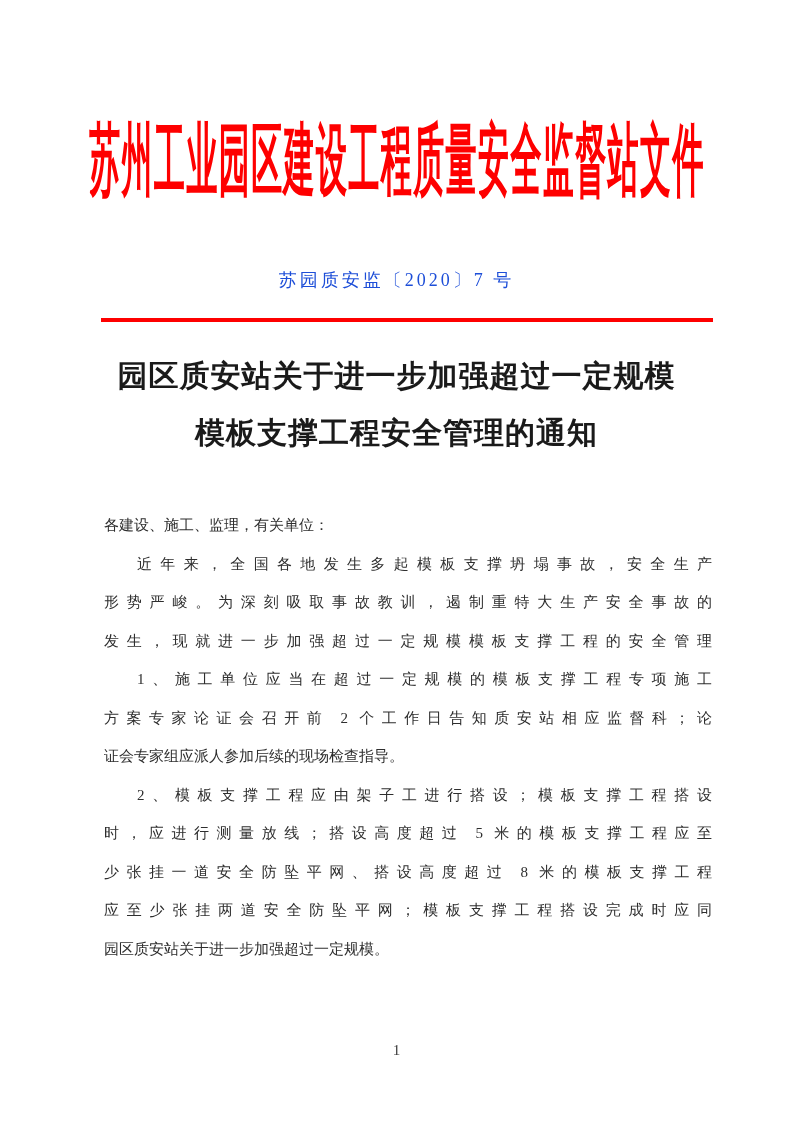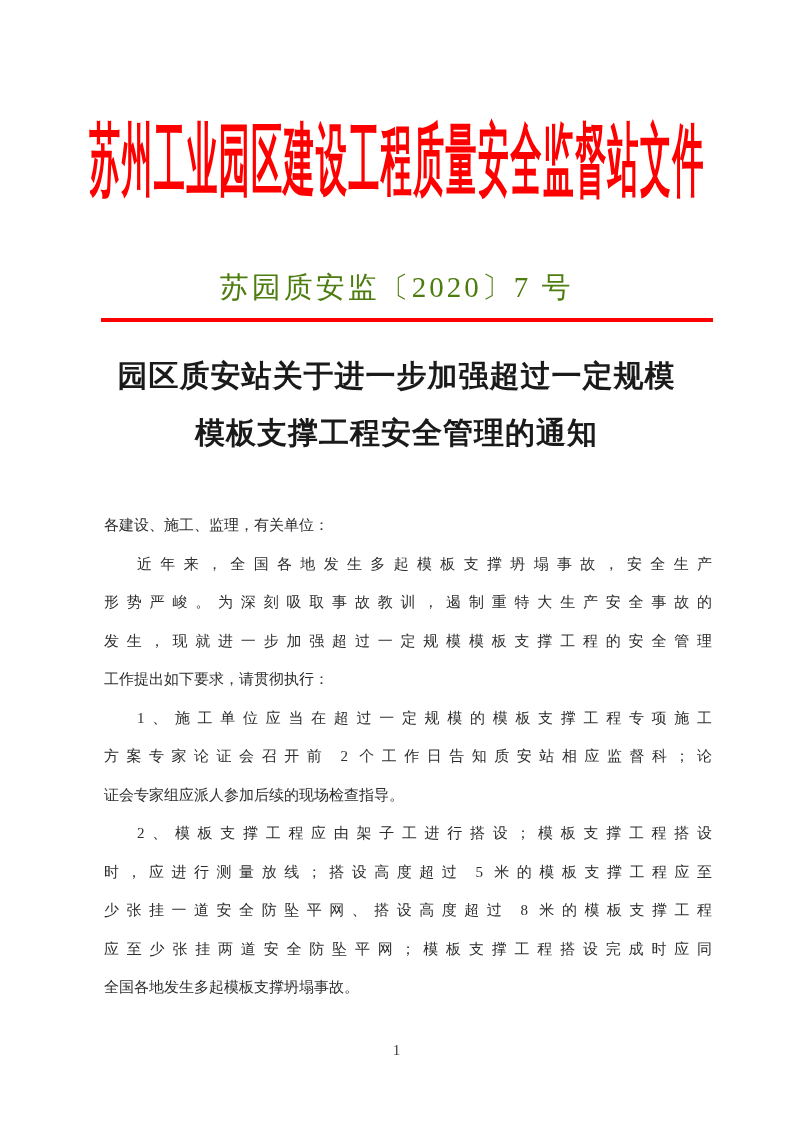--- a/index.html
+++ b/index.html
@@ -38,23 +38,23 @@
     transform: scale(0.675, 1.72);
     transform-origin: center center;
   }
   
   .doc-number {
     position: absolute;
     top: 268px;
     left: 0;
     width: 100%;
     text-align: center;
-    font-size: 29px;
+    font-size: 18px;
     letter-spacing: 3px;
-    color: #4d7c0f;
+    color: #1d4ed8;
   }
   
   .red-divider {
     position: absolute;
     top: 318px;
     left: 101px;
     width: 612px;
     height: 4px;
     background: var(--divider_red, #fe0000);
   }
@@ -120,26 +120,25 @@
   <div class="doc-title">
     <div>园区质安站关于进一步加强超过一定规模</div>
     <div>模板支撑工程安全管理的通知</div>
   </div>
 
   <div class="doc-body">
     <div class="ln">各建设、施工、监理，有关单位：</div>
     <div class="ln just indent">近年来，全国各地发生多起模板支撑坍塌事故，安全生产</div>
     <div class="ln just">形势严峻。为深刻吸取事故教训，遏制重特大生产安全事故的</div>
     <div class="ln just">发生，现就进一步加强超过一定规模模板支撑工程的安全管理</div>
-    <div class="ln">工作提出如下要求，请贯彻执行：</div>
     <div class="ln just indent">1、施工单位应当在超过一定规模的模板支撑工程专项施工</div>
     <div class="ln just">方案专家论证会召开前 2 个工作日告知质安站相应监督科；论</div>
     <div class="ln">证会专家组应派人参加后续的现场检查指导。</div>
     <div class="ln just indent">2、模板支撑工程应由架子工进行搭设；模板支撑工程搭设</div>
     <div class="ln just">时，应进行测量放线；搭设高度超过 5 米的模板支撑工程应至</div>
     <div class="ln just">少张挂一道安全防坠平网、搭设高度超过 8 米的模板支撑工程</div>
     <div class="ln just">应至少张挂两道安全防坠平网；模板支撑工程搭设完成时应同</div>
-    <div class="ln">全国各地发生多起模板支撑坍塌事故。</div>
+    <div class="ln">园区质安站关于进一步加强超过一定规模。</div>
   </div>
 
   <div class="page-number">1</div>
 
 </div>
 
 </body></html>

